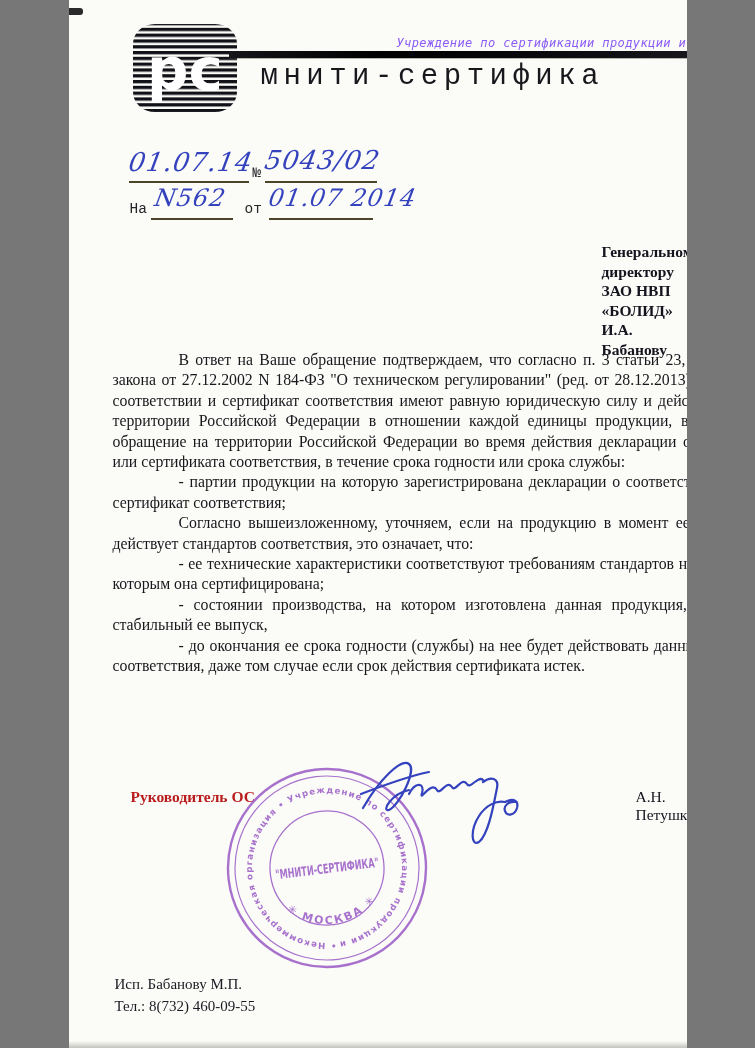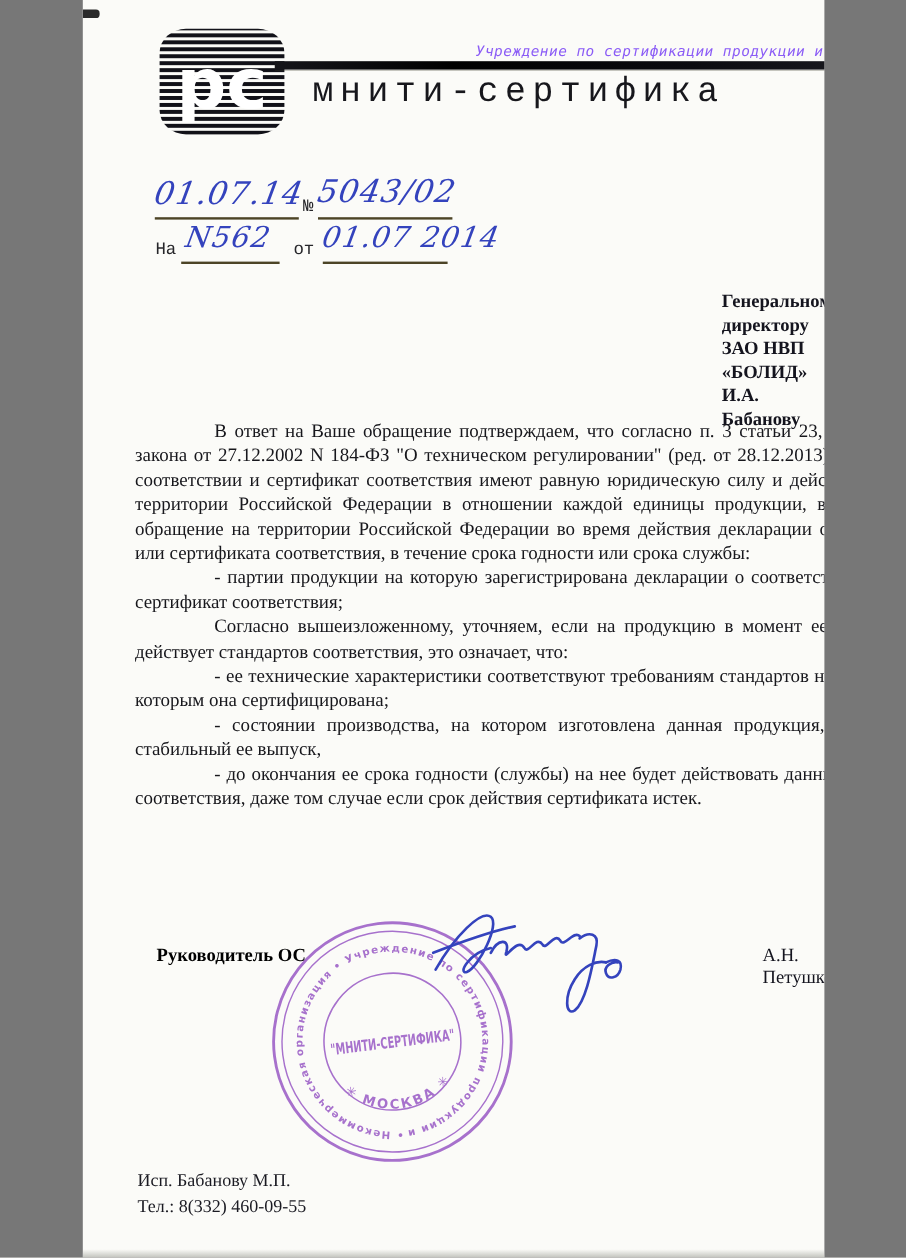--- a/index.html
+++ b/index.html
@@ -48,21 +48,21 @@
     position:absolute;left:533px;top:242px;font-weight:bold;
     font-size:15.5px;line-height:19.5px;color:#14141e;
   }
   
   .body-text{
     position:absolute;left:44px;top:350px;width:674px;
     font-size:15.8px;line-height:20.4px;text-align:justify;color:#17171c;font-family:Liberation Serif, serif;
   }
   .body-text p{margin:0;text-indent:66px;}
   
-  .sig-role{position:absolute;left:62px;top:788px;font-weight:bold;font-size:15.5px;color:#000000;}
+  .sig-role{position:absolute;left:62px;top:788px;font-weight:bold;font-size:15.5px;color:#b91c1c;}
   .sig-name{position:absolute;left:567px;top:788px;font-weight:normal;font-size:15.5px;color:#14141e;}
   .stamp{position:absolute;left:155px;top:765px;opacity:.88;transform:rotate(-7deg);}
   .signature{position:absolute;left:288px;top:750px;}
   
   .footer{
     position:absolute;left:46px;top:973px;font-size:15px;line-height:22px;color:#1a1a22;
   }
   
   .corner-artifact{
     position:absolute;left:0;top:8px;width:14px;height:7px;background:#2a2a2a;
@@ -161,17 +161,17 @@
       <path d="M6,58 C22,30 44,8 52,14 C60,20 42,56 32,60 C24,62 34,44 52,40"></path>
       <path d="M4,44 C30,34 52,26 72,22"></path>
       <path d="M52,44 c6,-12 16,-12 13,-1 c-3,10 9,-13 15,-3 c3,6 10,-11 15,-3 c3,6 10,-11 15,-3 c3,6 11,-9 16,-4"></path>
       <path d="M126,32 c8,-6 16,-4 14,6 c-3,14 -8,46 -18,54 c-8,5 -9,-12 0,-26 c7,-11 18,-16 26,-14"></path>
       <path d="M148,52 c8,-4 14,-2 12,6 c-2,7 -10,9 -12,3 c-2,-5 4,-10 10,-9"></path>
     </g>
   </svg>
 
   <div class="footer">
     <div>Исп. Бабанову М.П.</div>
-    <div>Тел.: 8(332) 460-09-55</div>
+    <div>Тел.: 8(732) 460-09-55</div>
   </div>
 
   <div class="bottom-edge"></div>
 </div>
 
 </body></html>

